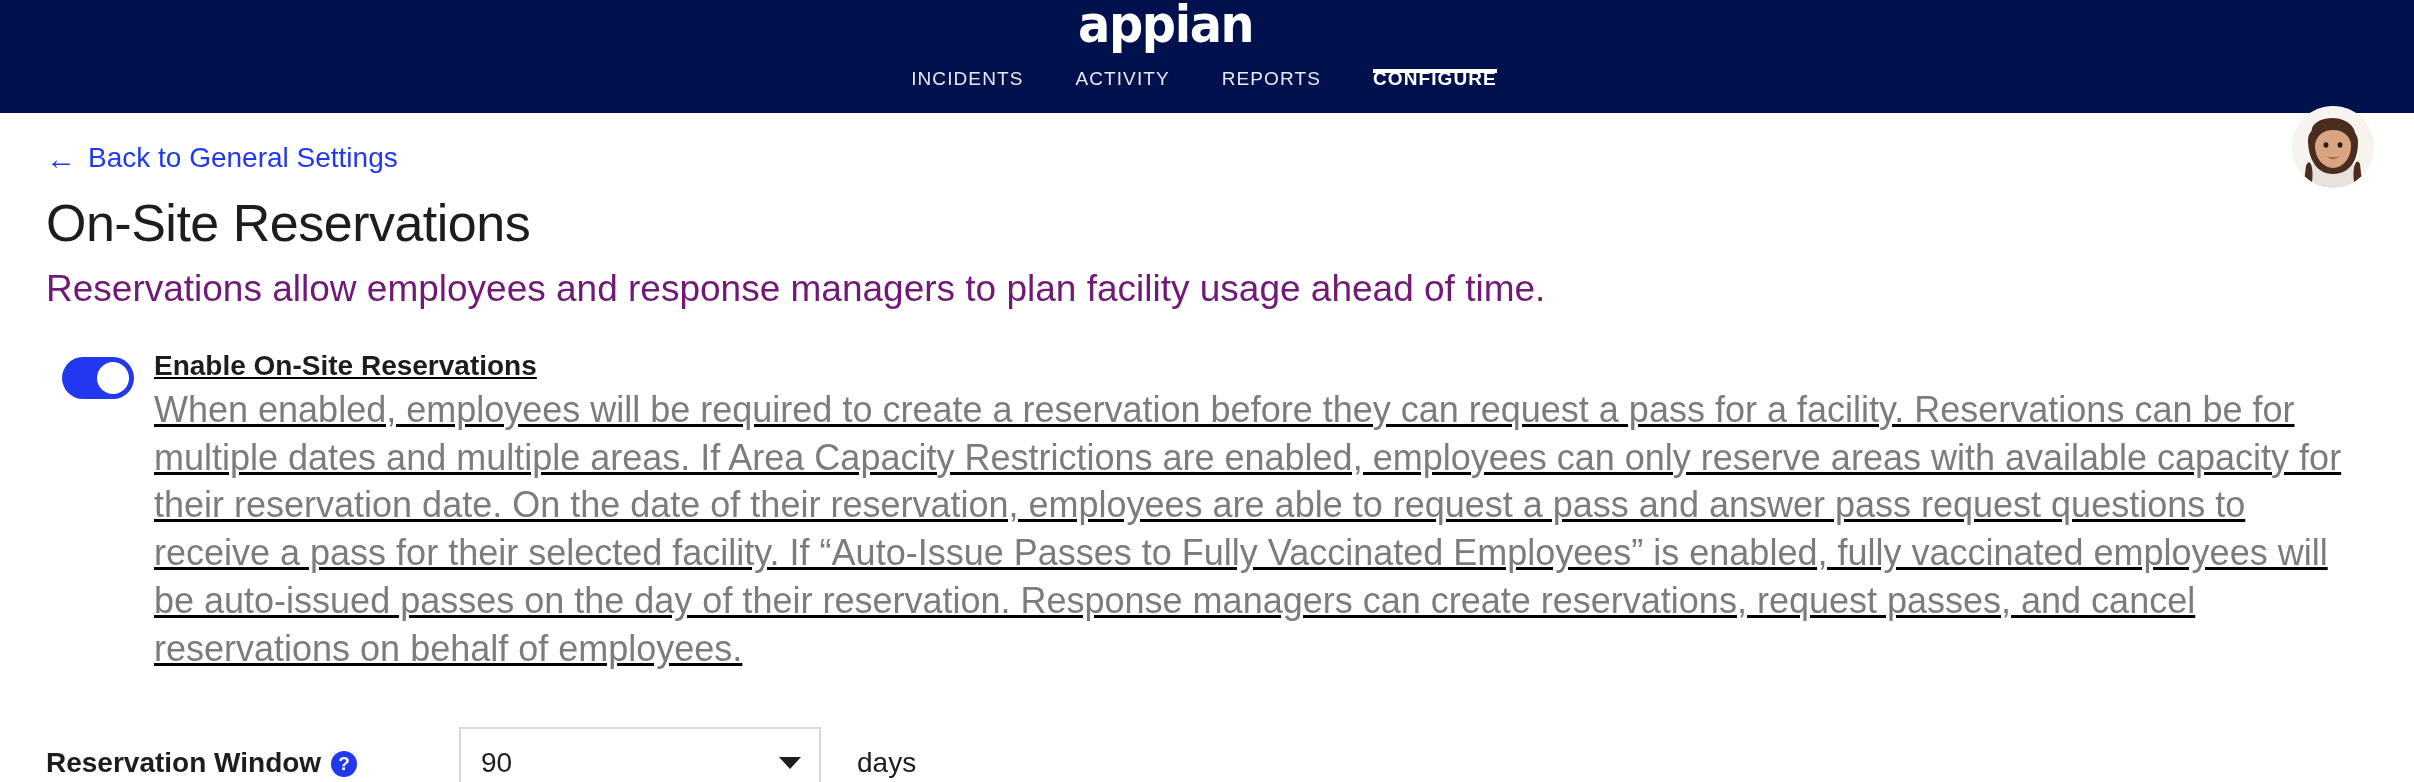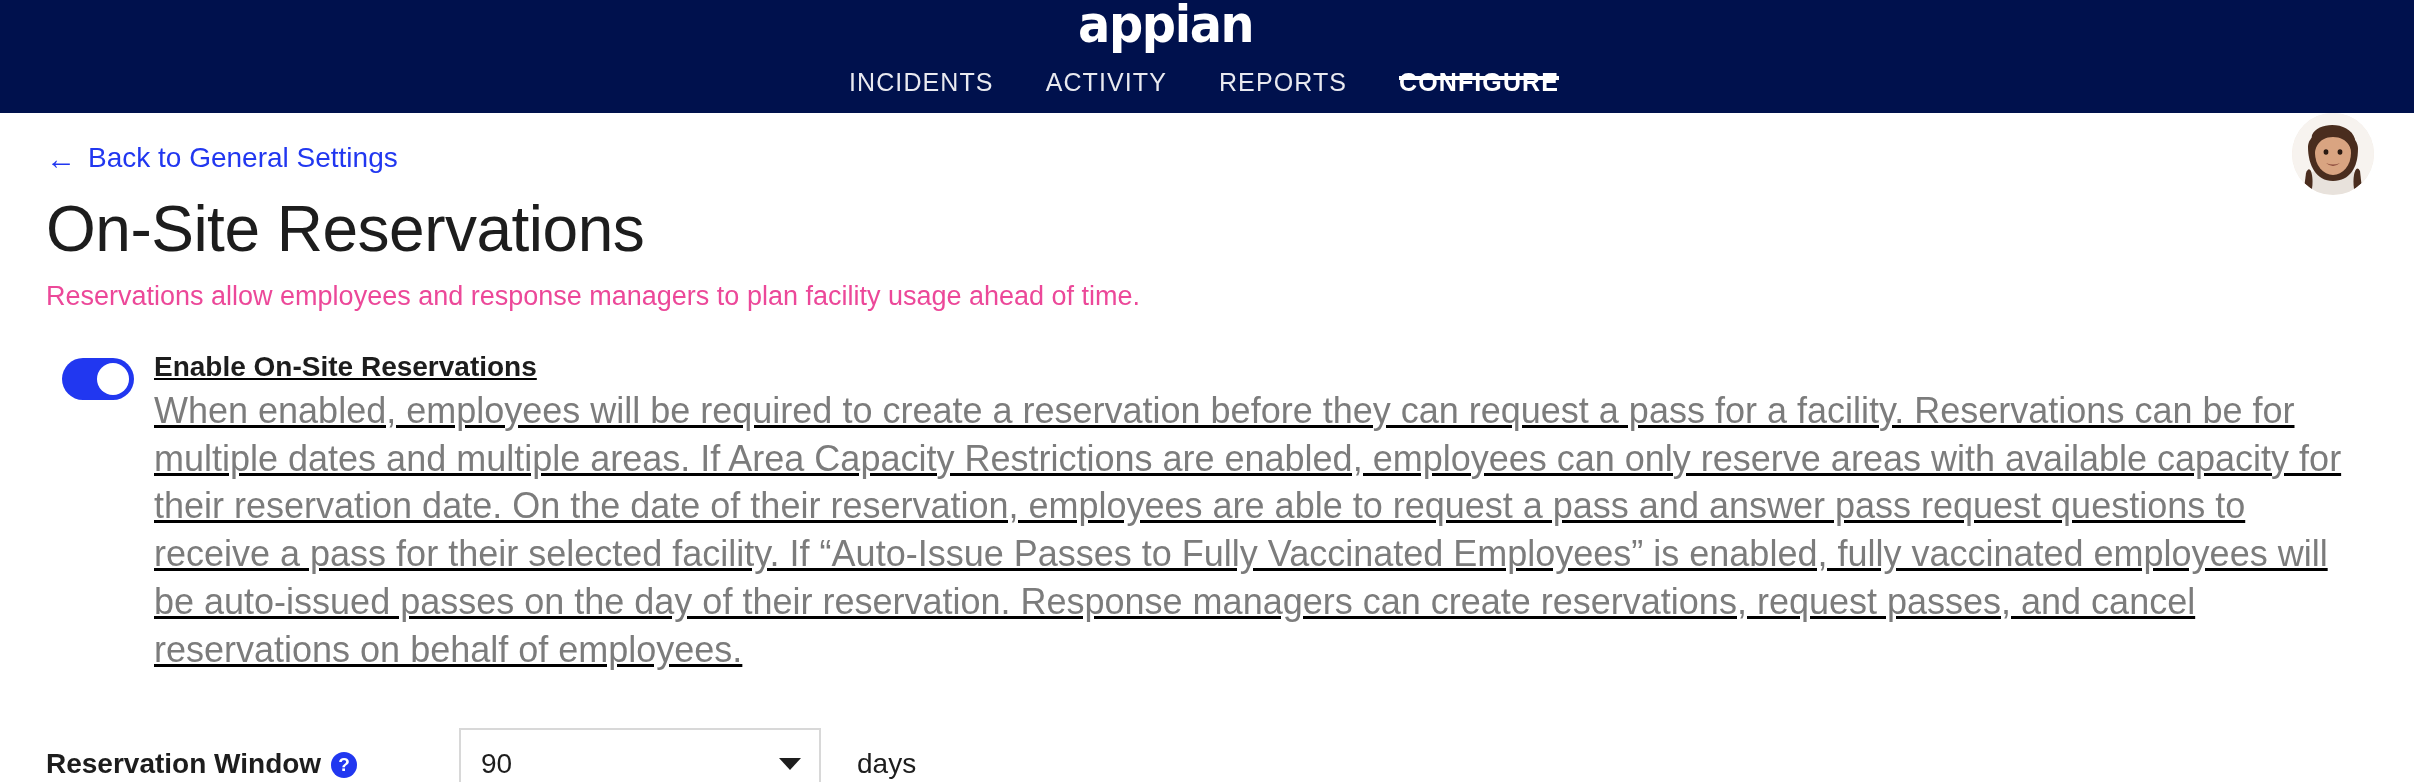--- a/index.html
+++ b/index.html
@@ -41,21 +41,21 @@
   }
 
   .main-nav {
     display: flex;
     align-items: center;
     gap: 0;
     height: 100%;
   }
   .nav-item {
     color: #e9eaf0;
-    font-size: 25px;
+    font-size: 19px;
     letter-spacing: 1.1px;
     padding: 16px 26px;
     height: 100%;
     display: flex;
     align-items: center;
     position: relative;
     cursor: pointer;
     font-weight: 400;
     white-space: nowrap;
   }
@@ -124,30 +124,30 @@
     line-height: 1;
   }
   .back-arrow {
     font-size: 30px;
     line-height: 1;
     position: relative;
     top: 1px;
   }
 
   .page-title {
-    font-size: 64px;
+    font-size: 52px;
     font-weight: 400;
     color: #1d1d1d;
     margin: 22px 0 0 0;
     letter-spacing: -0.5px;
     line-height: 1.08;
   }
   .page-subtitle {
-    font-size: 27px;
-    color: #ec4899;
+    font-size: 37px;
+    color: #701a75;
     margin: 16px 0 0 0;
     line-height: 1.2;
   }
 
   
   .setting-row {
     display: flex;
     align-items: flex-start;
     margin-top: 38px;
   }

